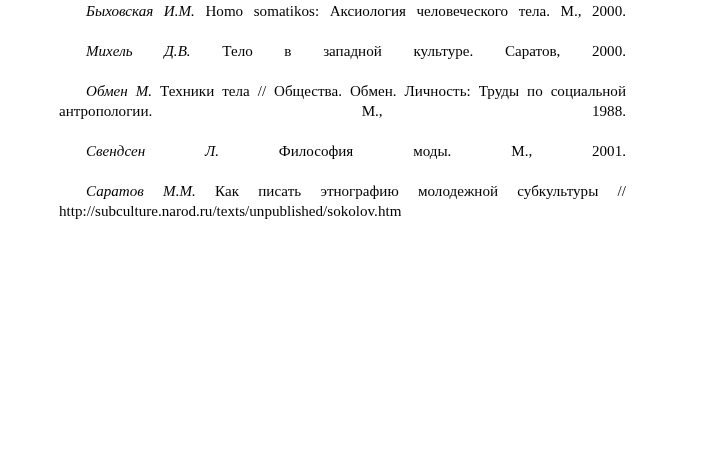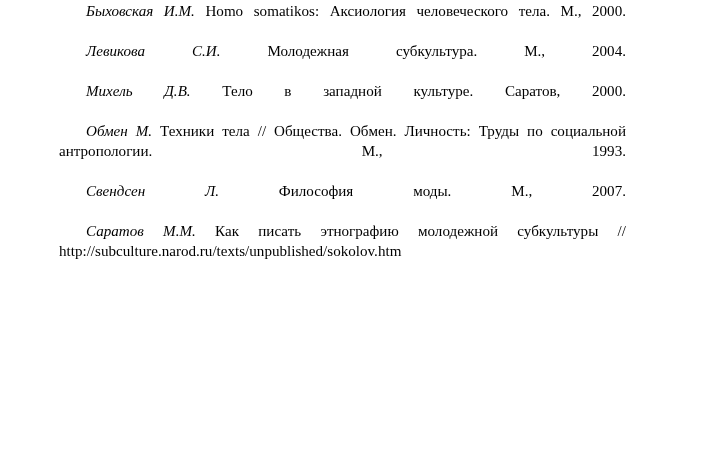--- a/index.html
+++ b/index.html
@@ -53,28 +53,27 @@
   }
 </style>
 </head>
 <body style="color: rgb(0, 0, 0);">
 
 <div id="page" style="background: rgb(255, 255, 255);">
   <div id="bibliography">
 
     <p class="entry"><span class="author">Быховская И.М.</span><span> Homo somatikos: Аксиология человеческого тела. М., 2000.</span></p>
 
-    <p class="entry"><span class="author">Левикова С.И.</span><span> Молодежная субкультура. М., 2004.</span></p>
 
     <p class="entry"><span class="author">Михель Д.В.</span><span> Тело в западной культуре. Саратов, 2000.</span></p>
 
-    <p class="entry"><span class="author">Обмен М.</span><span> Техники тела // Общества. Обмен. Личность: Труды по социальной антропологии. М., 1993.</span></p>
+    <p class="entry"><span class="author">Обмен М.</span><span> Техники тела // Общества. Обмен. Личность: Труды по социальной антропологии. М., 1988.</span></p>
 
 
-    <p class="entry"><span class="author">Свендсен Л.</span><span> Философия моды. М., 2007.</span></p>
+    <p class="entry"><span class="author">Свендсен Л.</span><span> Философия моды. М., 2001.</span></p>
 
     <p class="entry"><span class="author">Саратов М.М.</span><span> Как писать этнографию молодежной субкультуры // <span class="url">http://subculture.narod.ru/texts/unpublished/sokolov.htm</span></span></p>
 
 
 
 
   </div>
 </div>
 
 </body></html>

